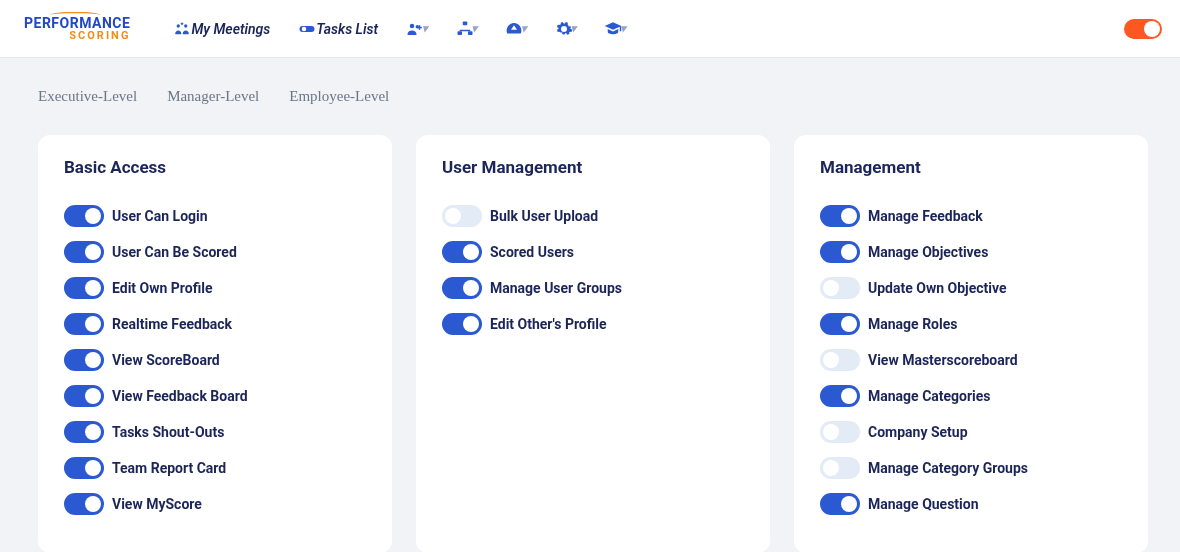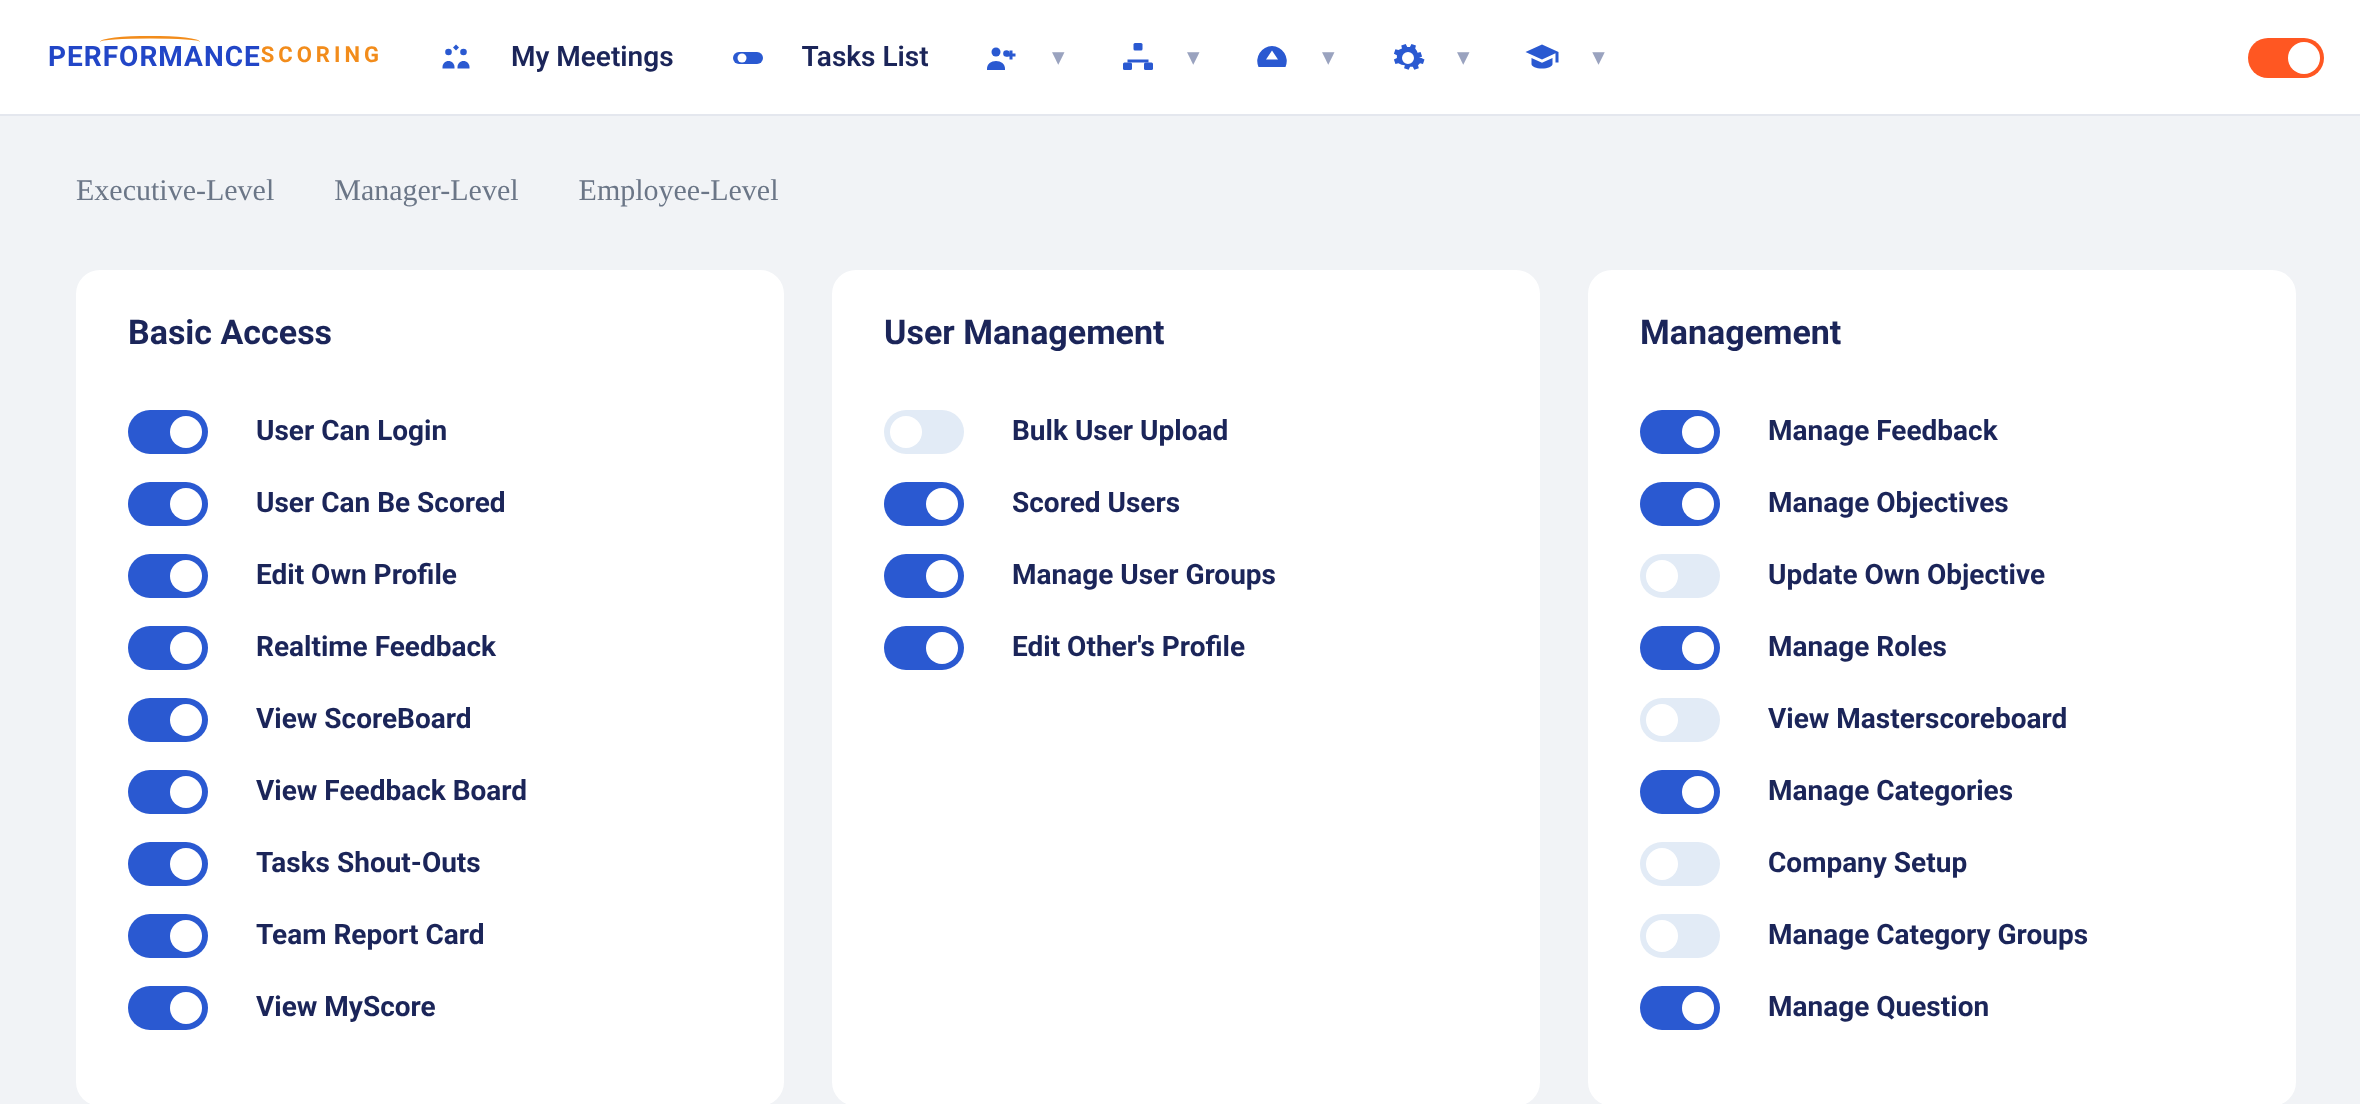--- a/index.html
+++ b/index.html
@@ -14,23 +14,23 @@
   .topbar {
     background: #fff;
     height: 58px;
     border-bottom: 1px solid #e4e7ee;
     display: flex;
     align-items: center;
     padding: 0 18px 0 24px;
   }
   .logo {
     display: flex;
-    flex-direction: row;
+    flex-direction: column;
     line-height: 1;
-    margin-right: 28px;
+    margin-right: 43px;
   }
   .logo-top {
     font-size: 14px;
     font-weight: 700;
     letter-spacing: .5px;
     color: #2246c7;
     position: relative;
   }
   .logo-arc {
     position: absolute;
@@ -50,25 +50,26 @@
     text-align: right;
   }
   .nav {
     display: flex;
     align-items: center;
     gap: 28px;
   }
   .nav-item {
     display: flex;
     align-items: center;
-    gap: 18px;
+    gap: 0;
     color: #1b2559;
     font-weight: 600;
     font-size: 14px;
     cursor: pointer;
+    font-style: italic;
   }
   .nav-icon { color: #2a59d1; font-size: 16px; display:inline-flex; }
   .nav-caret { color: #9aa3bf; font-size: 11px; margin-left: -2px; }
   .spacer { flex: 1; }
   .top-toggle {
     width: 38px;
     height: 20px;
     border-radius: 10px;
     background: #ff5722;
     position: relative;
@@ -110,21 +111,21 @@
   }
   .card-title {
     color: #1b2559;
     font-weight: 700;
     font-size: 17px;
     margin-bottom: 28px;
   }
   .perm {
     display: flex;
     align-items: center;
-    gap: 24px;
+    gap: 8px;
     margin-bottom: 14px;
   }
   .perm-label {
     color: #1b2559;
     font-weight: 700;
     font-size: 14px;
   }
   .toggle {
     width: 40px;
     height: 22px;

